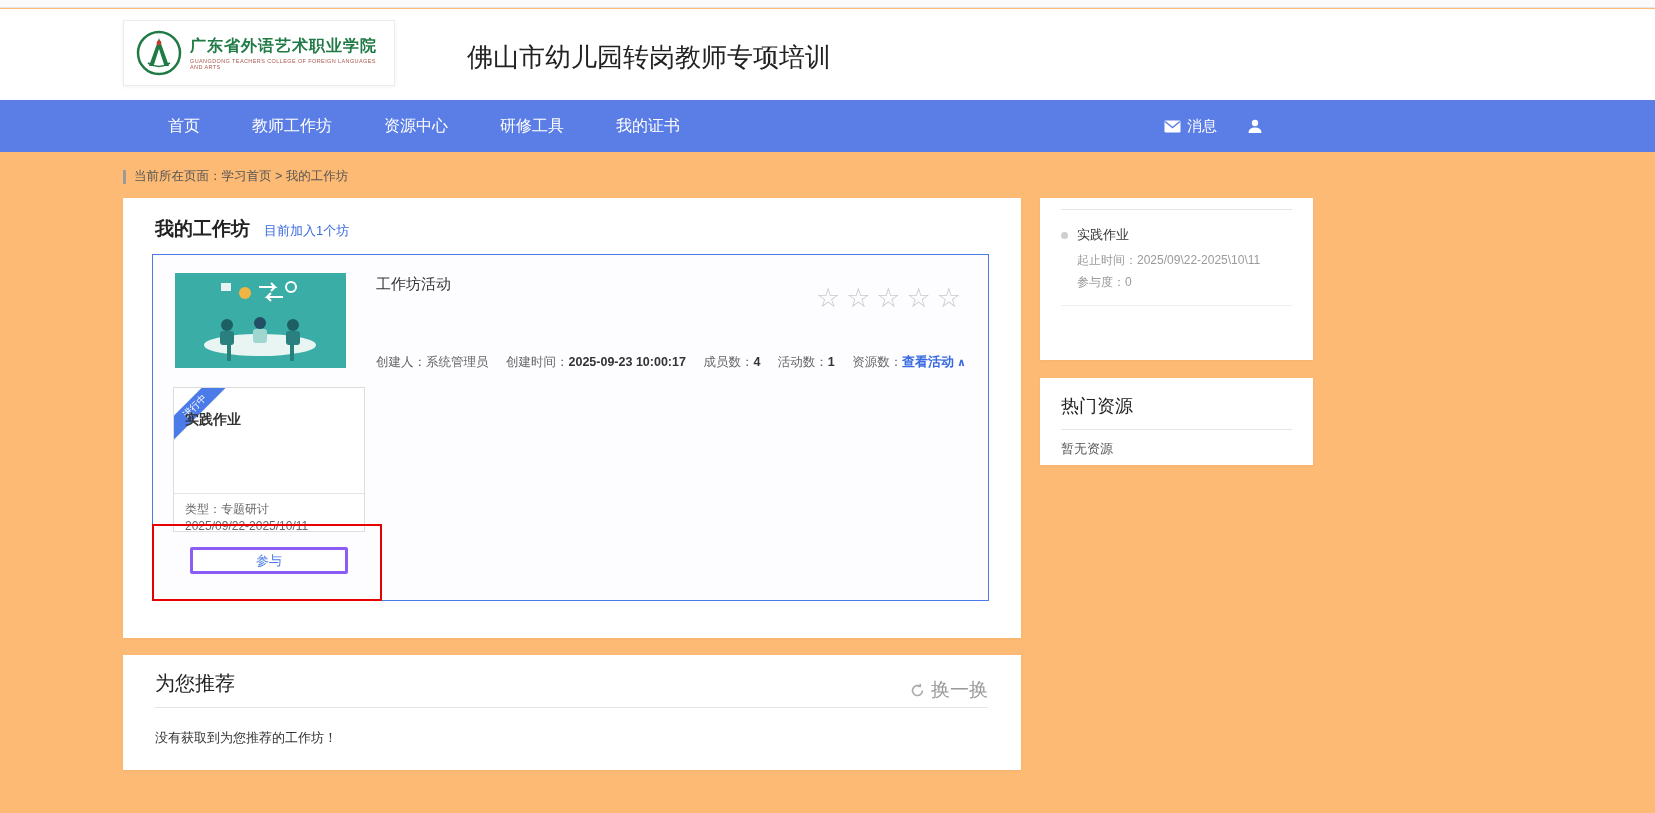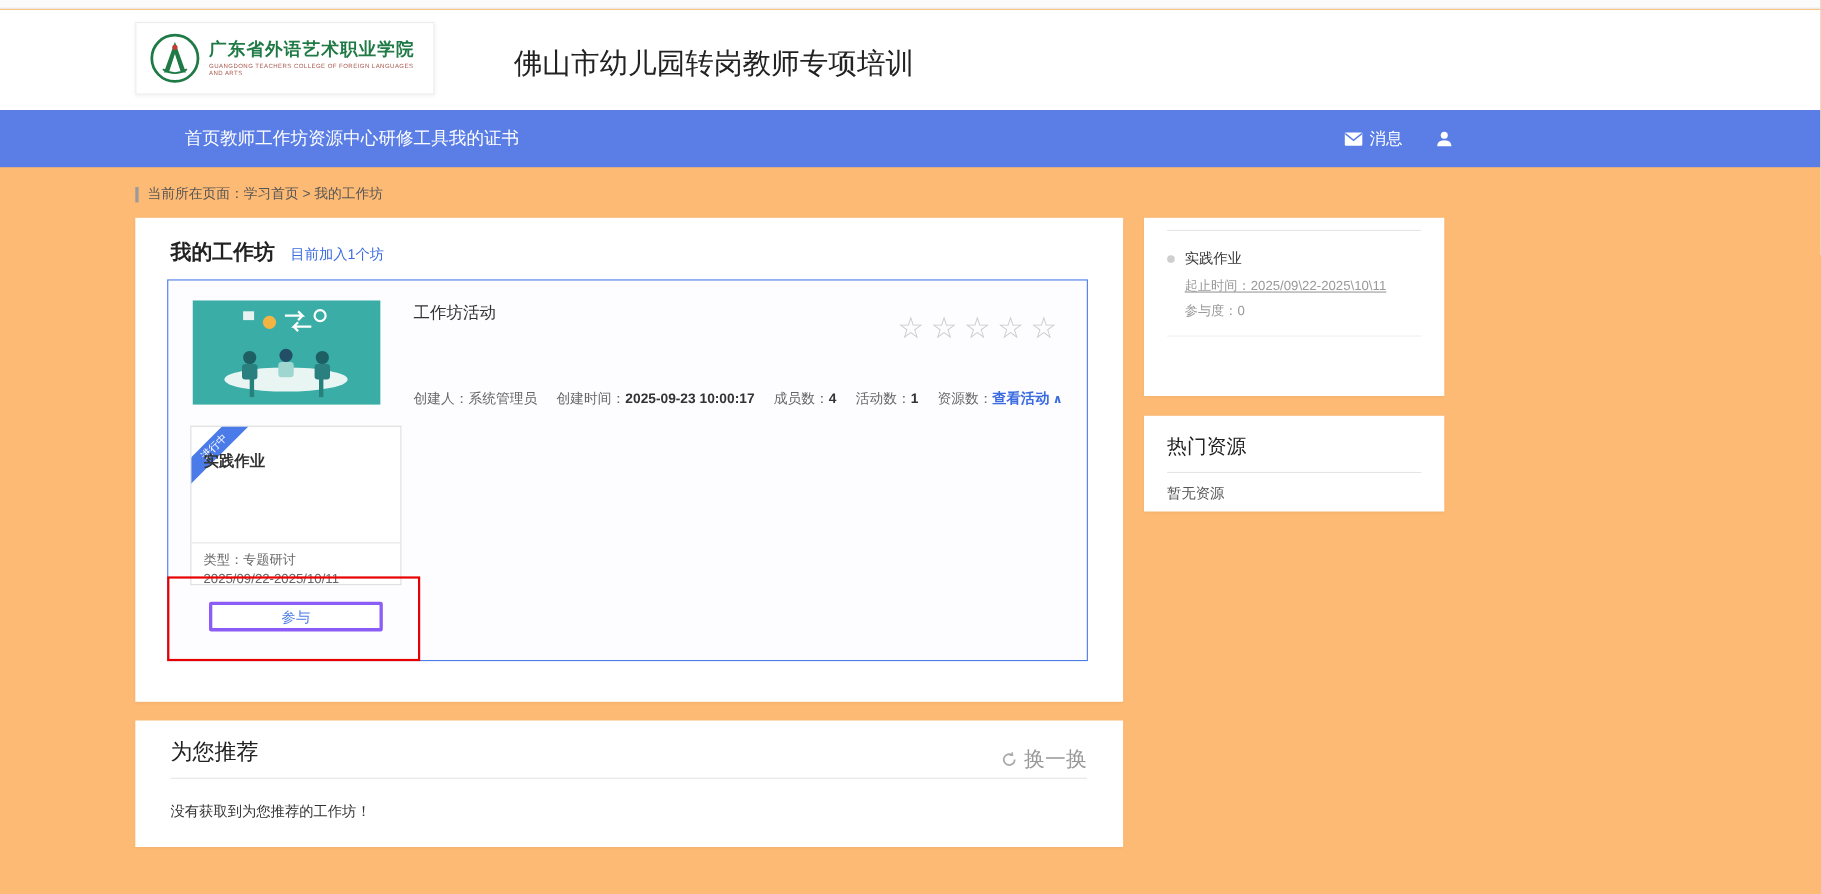--- a/index.html
+++ b/index.html
@@ -13,23 +13,23 @@
   
   .site-header { position:absolute; top:9px; left:0; right:0; height:91px; background:#fff; }
   .logo-box { position:absolute; left:123px; top:11px; width:272px; height:66px; background:#fff; border:1px solid #ececec; box-shadow:0 1px 4px rgba(0,0,0,0.06); display:flex; align-items:center; padding:0 12px; cursor:pointer; }
   .logo-mark { width:46px; height:46px; flex:0 0 auto; margin-right:8px; }
   .logo-text-cn { color:#1f7a45; font-size:16px; font-weight:bold; letter-spacing:1px; line-height:20px; }
   .logo-text-en { color:#a8584f; font-size:5.5px; letter-spacing:0.4px; margin-top:2px; }
   .site-title { position:absolute; left:467px; top:31px; font-size:26px; font-weight:500; color:#222; }
 
   
   .main-nav { position:absolute; top:100px; left:0; right:0; height:52px; background:#5a7de6; display:flex; align-items:center; }
-  .nav-items { display:flex; align-items:flex-start; margin-left:168px; }
+  .nav-items { display:flex; align-items:flex-start; margin-left:168px; gap:52px; }
   .nav-item { color:#fff; font-size:16px; cursor:pointer; white-space:nowrap; }
-  .nav-right { position:absolute; left:1222px; top:0; height:52px; display:flex; align-items:center; gap:30px; }
+  .nav-right { position:absolute; left:1164px; top:0; height:52px; display:flex; align-items:center; gap:30px; }
   .nav-msg { display:flex; align-items:center; gap:6px; color:#fff; font-size:15px; cursor:pointer; }
   .nav-user { cursor:pointer; display:flex; align-items:center; }
 
   
   .breadcrumb { position:absolute; top:168px; left:123px; display:flex; align-items:center; }
   .crumb-bar { width:3px; height:14px; background:#9a9a9a; margin-right:8px; }
   .crumb-text { font-size:12.5px; color:#555; }
 
   
   .panel { position:absolute; background:#fff; box-shadow:0 1px 3px rgba(0,0,0,0.05); }
@@ -65,21 +65,21 @@
 
   .annotation-box { position:absolute; left:29px; top:326px; width:230px; height:77px; border:2px solid #e60000; pointer-events:none; }
 
   
   .side-title { font-size:18px; color:#222; margin:20px 21px 0 21px; }
   .side-divider { height:1px; background:#e5e5e5; margin:11px 21px 0 21px; }
   .ha-item { margin:16px 21px 0 21px; padding-bottom:14px; border-bottom:1px solid #efefef; }
   .ha-name-row { display:flex; align-items:center; gap:9px; }
   .ha-dot { width:7px; height:7px; border-radius:50%; background:#cfcfcf; flex:0 0 auto; }
   .ha-name { font-size:13px; color:#333; }
-  .ha-time { font-size:12px; color:#9a9a9a; margin:8px 0 0 16px;text-decoration:underline; }
+  .ha-time { font-size:12px; color:#9a9a9a; margin:8px 0 0 16px; }
   .ha-part { font-size:12px; color:#9a9a9a; margin:5px 0 0 16px; }
   .hr-empty { font-size:13px; color:#555; margin:10px 21px 0 21px; }
 
   
   .rc-title { position:absolute; left:32px; top:15px; font-size:20px; color:#222; }
   .rc-refresh { position:absolute; right:33px; top:22px; display:flex; align-items:center; gap:6px; color:#999; font-size:19px; cursor:pointer; }
   .rc-divider { position:absolute; left:32px; right:33px; top:52px; height:1px; background:#e5e5e5; }
   .rc-empty { position:absolute; left:32px; top:74px; font-size:13px; color:#333; }
 </style>
 </head>

